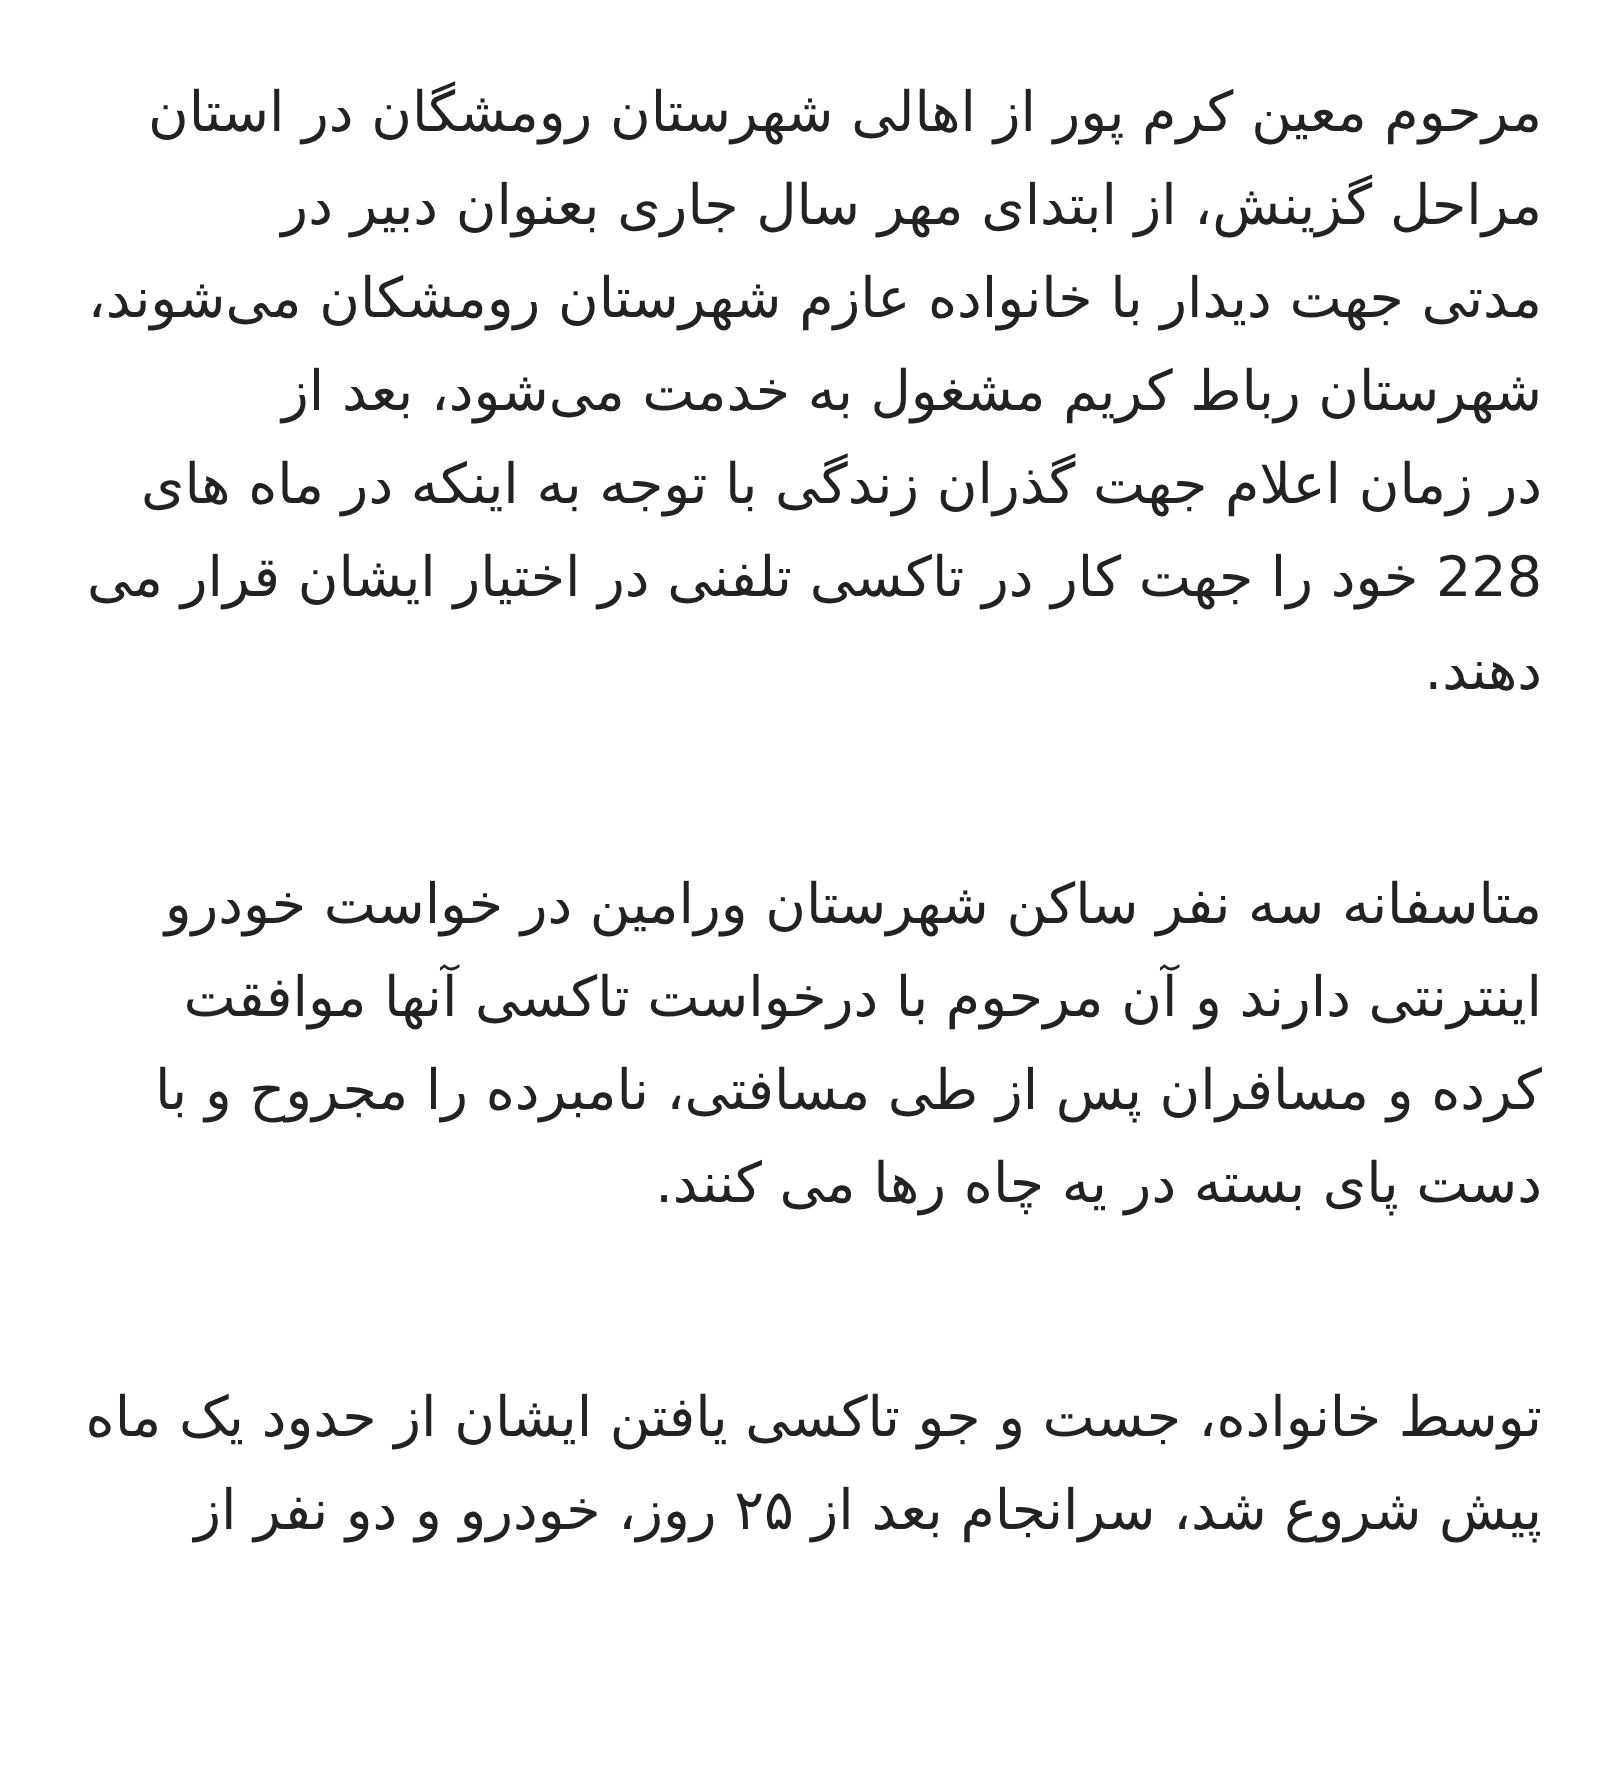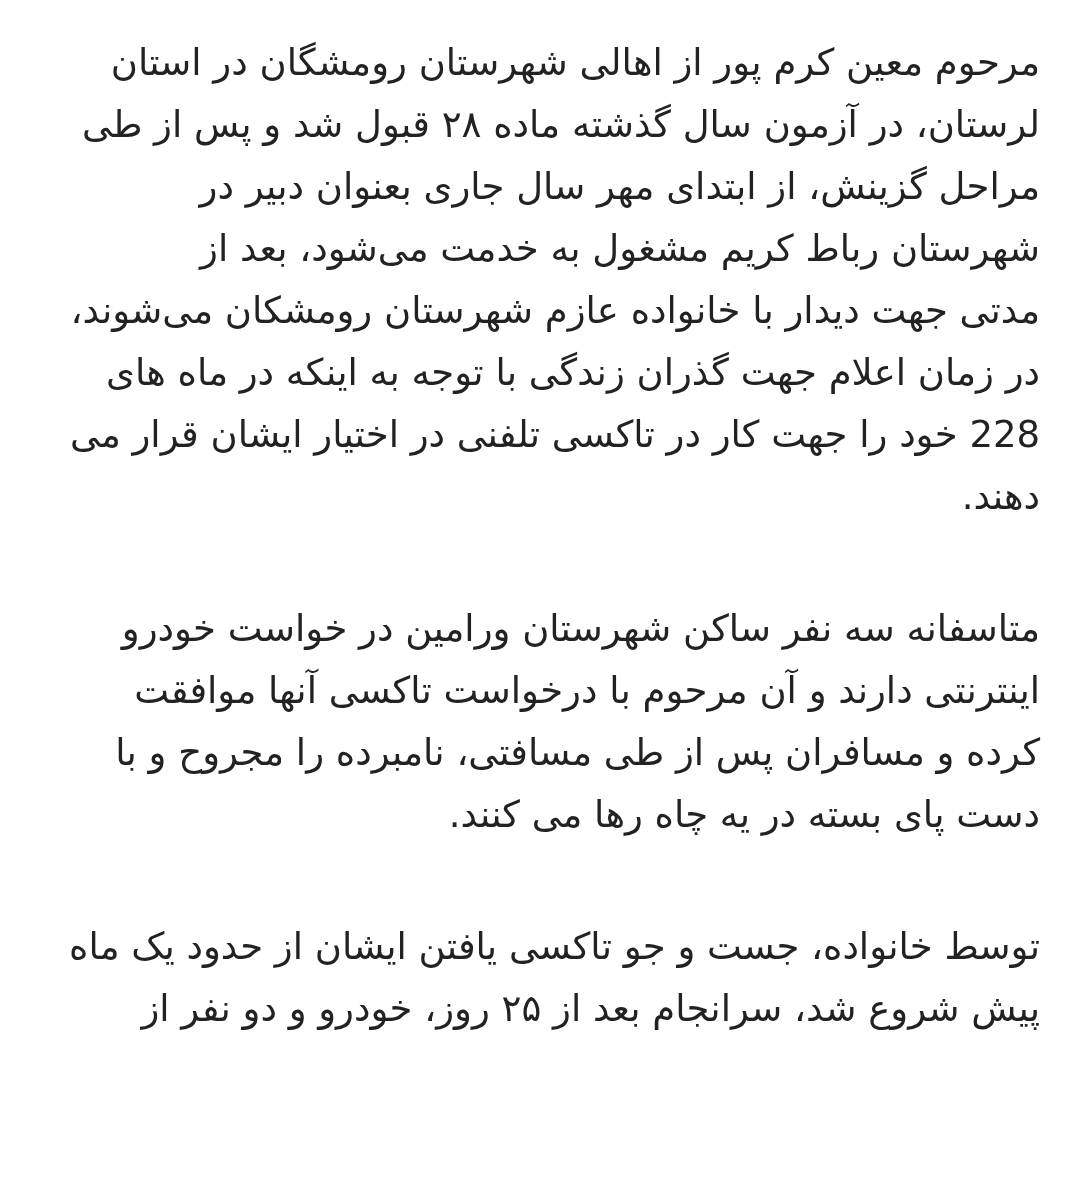--- a/index.html
+++ b/index.html
@@ -19,42 +19,41 @@
     left: 36px;
     width: 1008px;
     direction: rtl;
     text-align: right;
     font-family: "DejaVu Sans", sans-serif;
     font-size: 37px;
     line-height: 62px;
     color: #222222;
   }
   .para {
-    margin: 4px;
+    margin: 16px;
     white-space: normal;
   }
   .line {
     display: block;
     white-space: nowrap;
   }
   .gap {
     height: 62px;
   }
 </style>
 </head>
 <body>
 
 <div class="article">
 
   <p class="para">
     <span class="line">مرحوم معین کرم پور از اهالی شهرستان رومشگان در استان</span>
-    <span class="line">لرستان، در آزمون سال گذشته ماده ۲۸ قبول شد و پس از طی</span>
     <span class="line">مراحل گزینش، از ابتدای مهر سال جاری بعنوان دبیر در</span>
+    <span class="line">مدتی جهت دیدار با خانواده عازم شهرستان رومشکان می‌شوند،</span>
     <span class="line">شهرستان رباط کریم مشغول به خدمت می‌شود، بعد از</span>
-    <span class="line">مدتی جهت دیدار با خانواده عازم شهرستان رومشکان می‌شوند،</span>
     <span class="line">در زمان اعلام جهت گذران زندگی با توجه به اینکه در ماه های</span>
     <span class="line">228 خود را جهت کار در تاکسی تلفنی در اختیار ایشان قرار می</span>
     <span class="line">دهند.</span>
   </p>
 
   <div class="gap"></div>
 
   <p class="para">
     <span class="line"> متاسفانه سه نفر ساکن شهرستان ورامین در خواست خودرو</span>
     <span class="line">اینترنتی دارند و آن مرحوم با درخواست تاکسی آنها موافقت</span>

